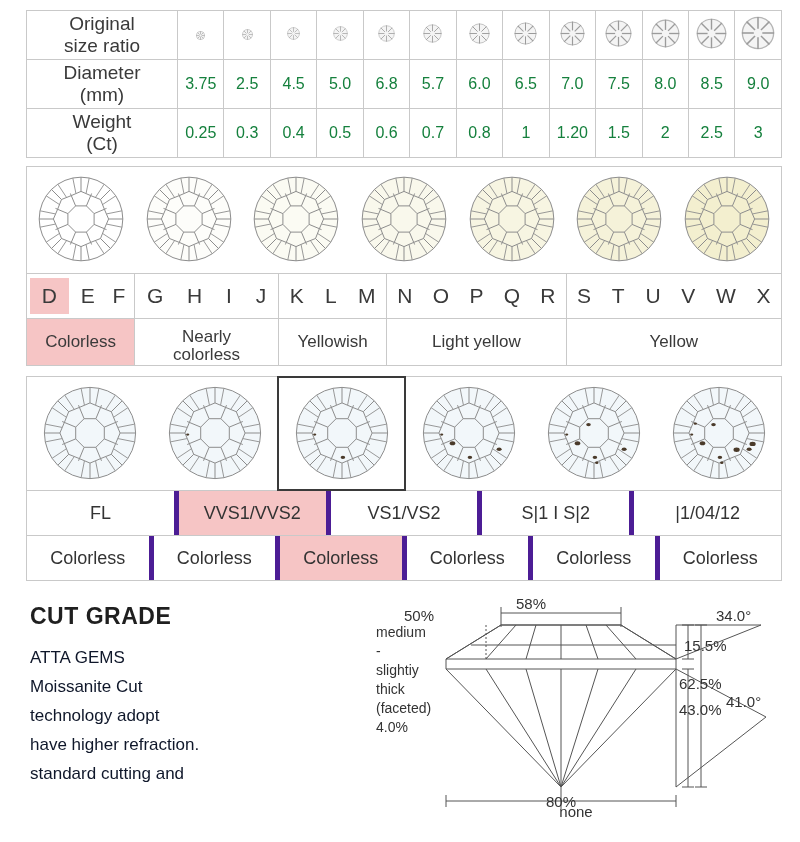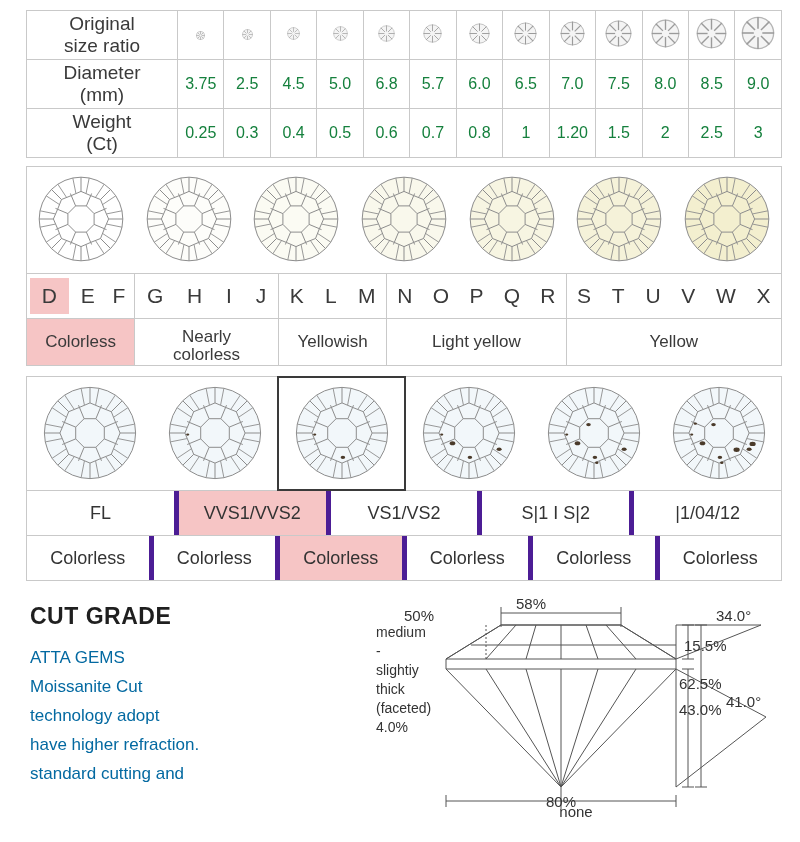--- a/index.html
+++ b/index.html
@@ -155,21 +155,21 @@
     font-size: 23px;
     font-weight: bold;
     letter-spacing: .5px;
     color: #1f1f1f;
     margin: 0 0 14px 4px;
   }
   .cut-text {
     width: 250px;
     font-size: 17px;
     line-height: 1.7;
-    color: #0369a1;
+    color: #0f172a;
     margin-left: 4px;
   }
   .diagram {
     position: absolute;
     left: 350px;
     top: -6px;
     width: 430px;
     height: 220px;
   }
   .diagram svg { display: block; }

